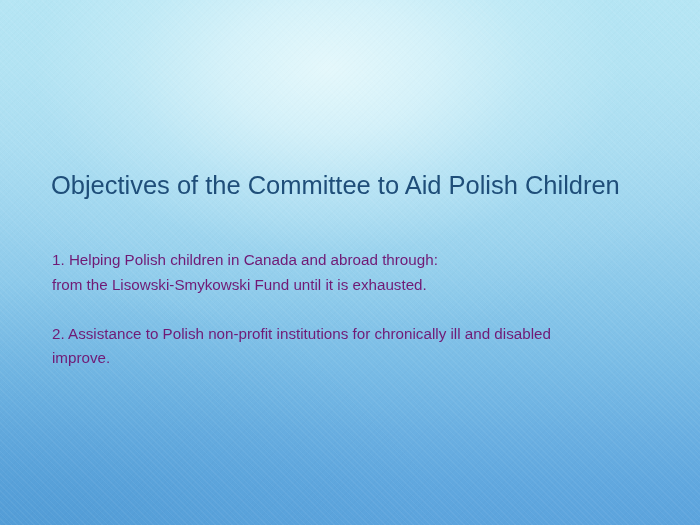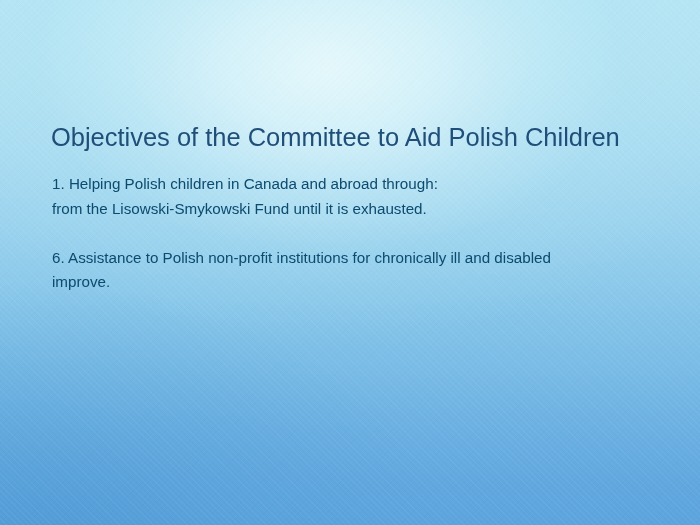--- a/index.html
+++ b/index.html
@@ -77,44 +77,45 @@
       repeating-linear-gradient(-45deg,
         rgba(0,0,0,0.035) 0px,
         rgba(0,0,0,0.035) 1px,
         rgba(0,0,0,0) 1px,
         rgba(0,0,0,0) 4px);
   }
 
   .content {
     position: absolute;
     inset: 0;
+    margin-top: 48px;
   }
 
   #slide-title {
     position: absolute;
     left: 51px;
     top: 121px;
     width: 620px;
     font-size: 25.5px;
     line-height: 32px;
     font-weight: 400;
     letter-spacing: -0.02px;
     color: #1f4e79;
     white-space: nowrap;
   }
 
   #body-block {
     position: absolute;
     left: 52px;
-    top: 172px;
+    top: 200px;
     width: 620px;
     font-size: 15.2px;
     line-height: 24.6px;
     font-weight: 400;
-    color: #0c4a6e;
+    color: #701a75;
   }
 
   .body-line {
     white-space: nowrap;
   }
 
   .para-gap {
     height: 24.6px;
   }
 </style>
@@ -135,20 +136,20 @@
     <div id="body-block">
 
       <div>
         <div class="body-line">1. Helping Polish children in Canada and abroad through:</div>
         <div class="body-line">from the Lisowski-Smykowski Fund until it is exhausted.</div>
       </div>
 
       <div class="para-gap"></div>
 
       <div>
-        <div class="body-line">6. Assistance to Polish non-profit institutions for chronically ill and disabled</div>
+        <div class="body-line">2. Assistance to Polish non-profit institutions for chronically ill and disabled</div>
         <div class="body-line">improve.</div>
       </div>
 
     </div>
 
   </div>
 </div>
 
 </body></html>

